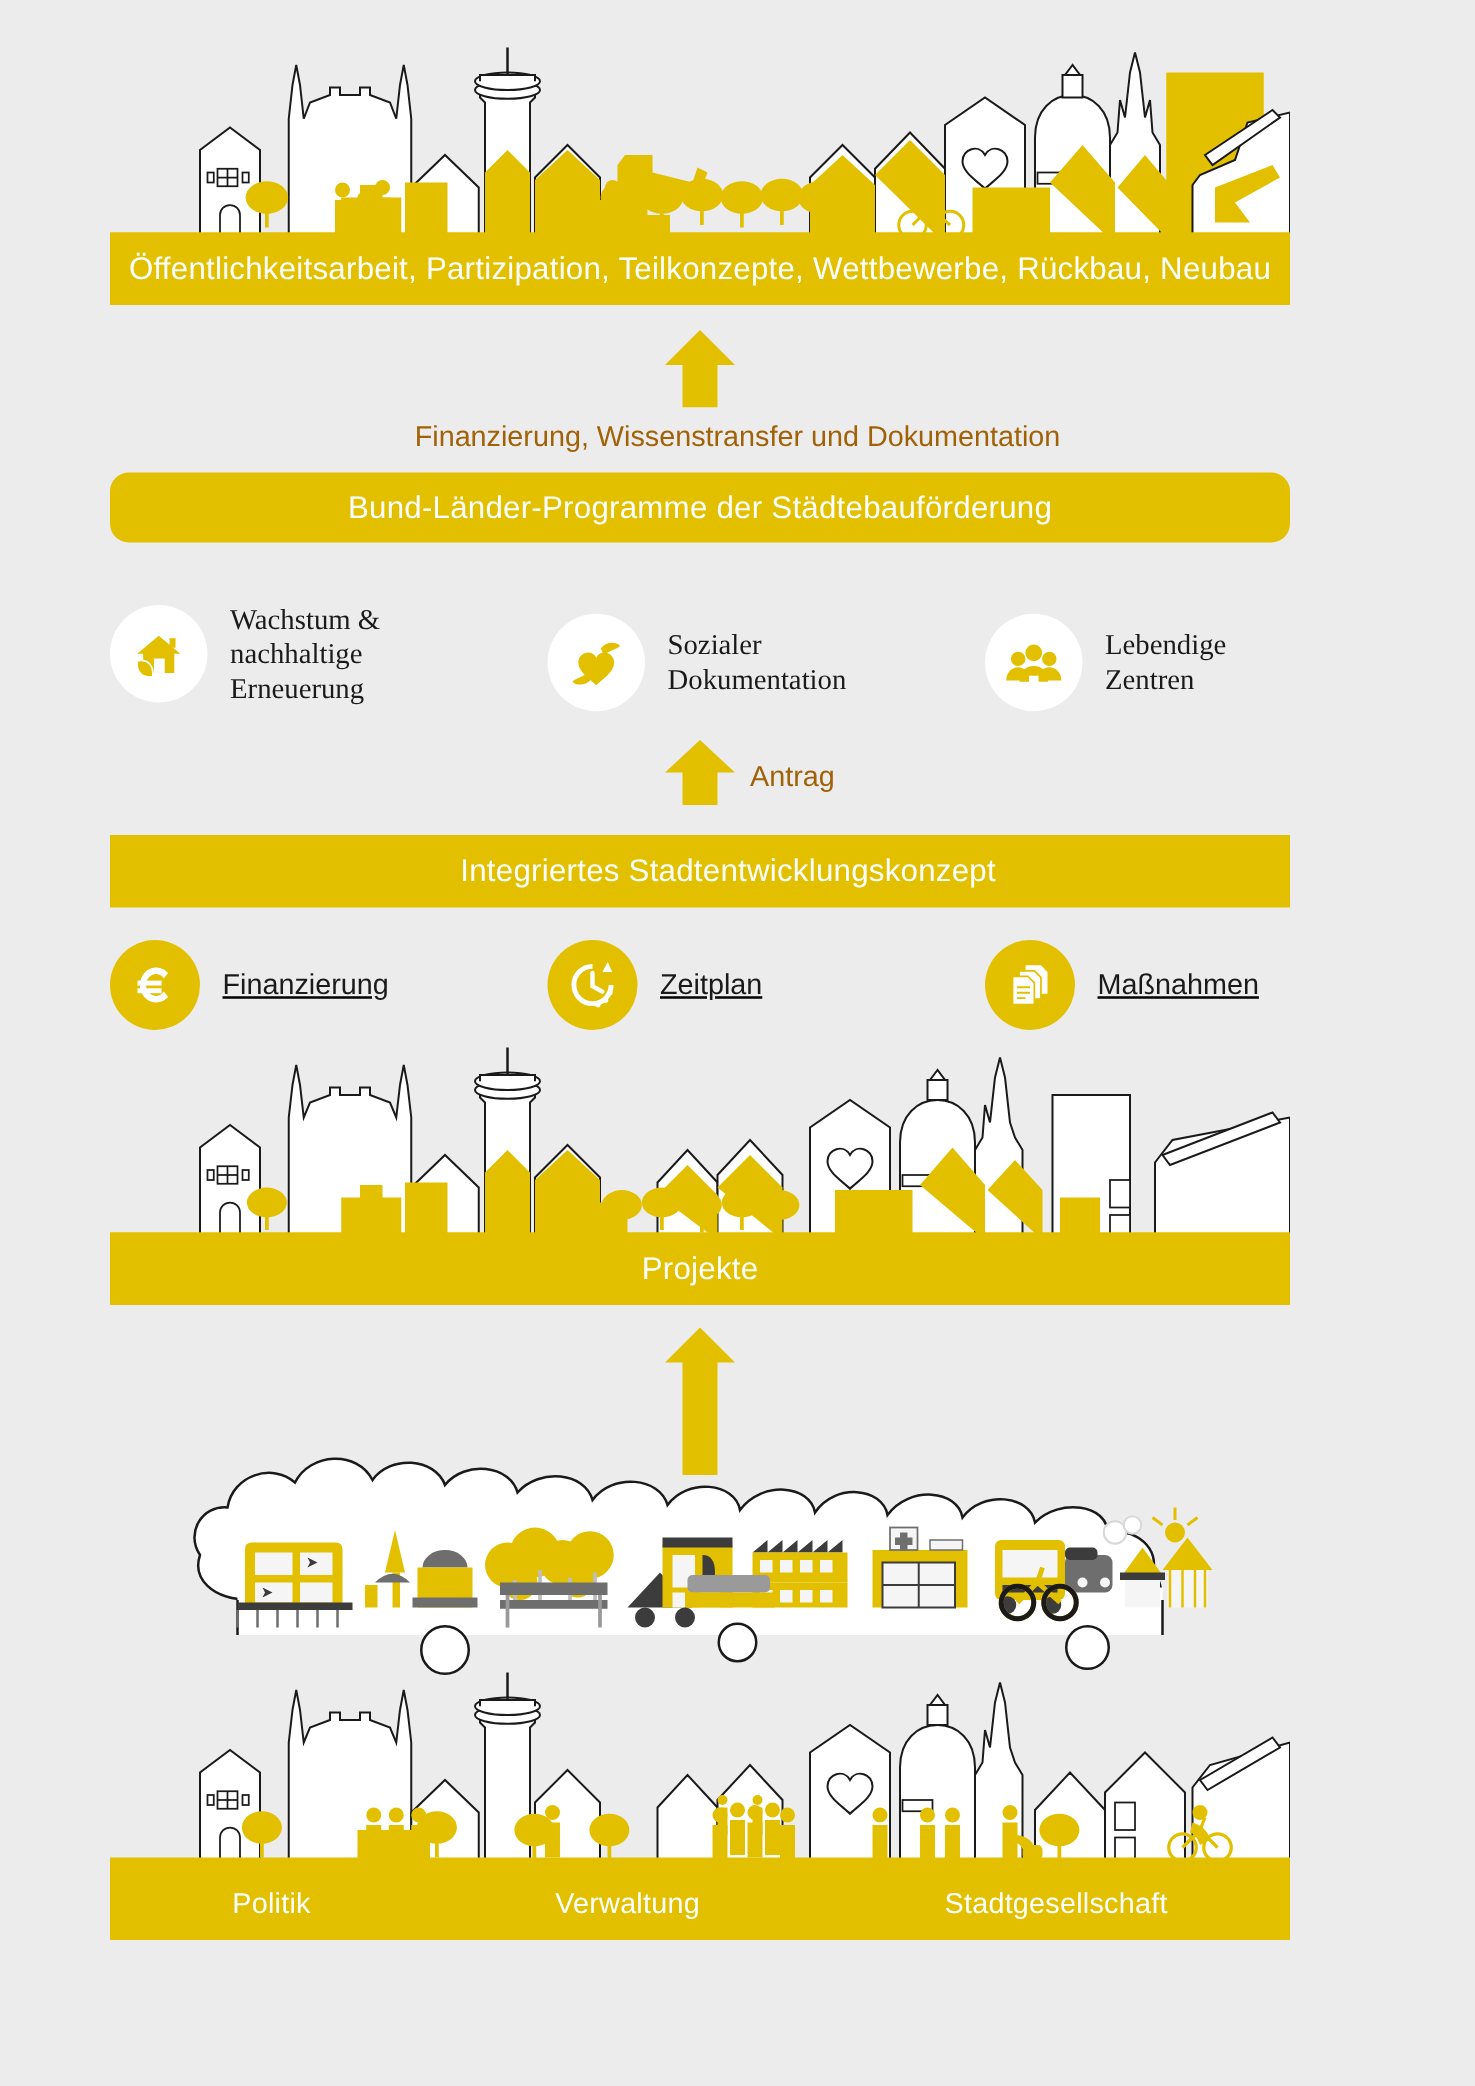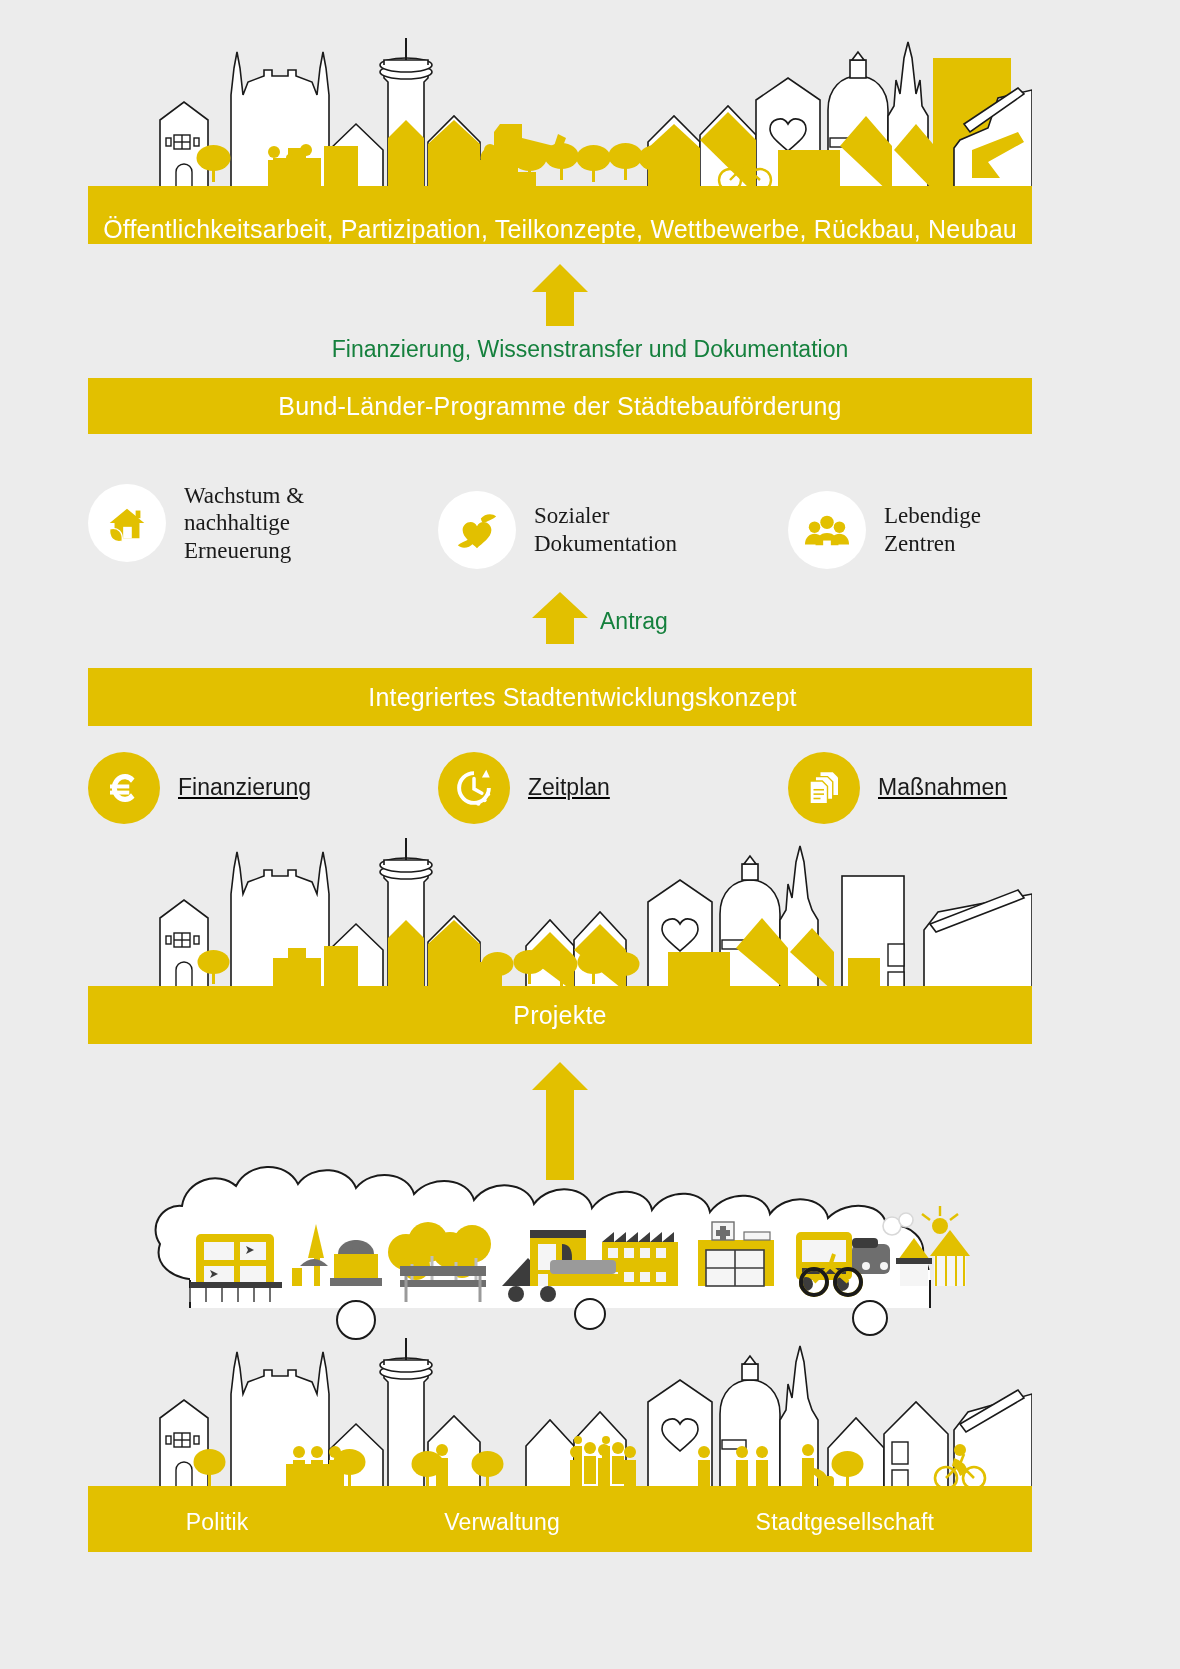--- a/index.html
+++ b/index.html
@@ -25,21 +25,21 @@
   .bar-multi { justify-content: space-around; }
   .bar-multi span { font-size: 23px; }
 
   
   .arrow { position: absolute; }
   .arrow svg { display: block; }
 
   
   .caption {
     position: absolute;
-    color: #15803d;
+    color: #a16207;
     font-size: 23px;
     white-space: nowrap;
   }
 
   
   .icon-row { position: absolute; left: 88px; width: 944px; display: flex; }
   .icon-item { display: flex; align-items: center; }
   .circ {
     border-radius: 50%;
     display: flex; align-items: center; justify-content: center;
@@ -162,32 +162,32 @@
           <circle cx="642" cy="160" r="11"></circle>
           <circle cx="672" cy="160" r="11"></circle>
           <path d="M642,160 L656,146 L672,160 M656,146 L660,134"></path>
         </g>
         <circle cx="662" cy="126" r="5"></circle>
         <path d="M658,131 q8,2 10,10 l-6,3 q-4,-7 -8,-8 z"></path>
       </g>
     </svg>
   </div>
 
-  <div class="bar big" style="top:186px; height:58px;align-items:flex-end;">
+  <div class="bar big" style="top:186px; height:58px;">
     <span>Öffentlichkeitsarbeit, Partizipation, Teilkonzepte, Wettbewerbe, Rückbau, Neubau</span>
   </div>
 
   <div class="arrow" style="left:528px; top:264px; width:64px; height:62px;">
     <svg viewBox="0 0 64 62" width="64" height="62">
       <path d="M32,0 L60,28 L46,28 L46,62 L18,62 L18,28 L4,28 Z" fill="#e2c000"></path>
     </svg>
   </div>
   <div class="caption" style="left:0; width:1180px; text-align:center; top:336px;">Finanzierung, Wissenstransfer und Dokumentation</div>
 
-  <div class="bar big" style="top:378px; height:56px;">
+  <div class="bar big" style="top:378px; height:56px;border-radius:15px;">
     <span>Bund-Länder-Programme der Städtebauförderung</span>
   </div>
 
   <div class="icon-row" style="top:468px; height:110px;font-family:Liberation Serif, serif;">
 
     <div class="icon-item" style="width:350px;">
       <div class="circ white" style="width:78px;height:78px;">
         <svg viewBox="0 0 48 48" width="46" height="46">
           <path d="M24,9 L42,24 L37,24 L37,40 L11,40 L11,24 L6,24 Z" fill="#e2c000"></path>
           <rect x="33" y="11" width="5" height="8" fill="#e2c000"></rect>

